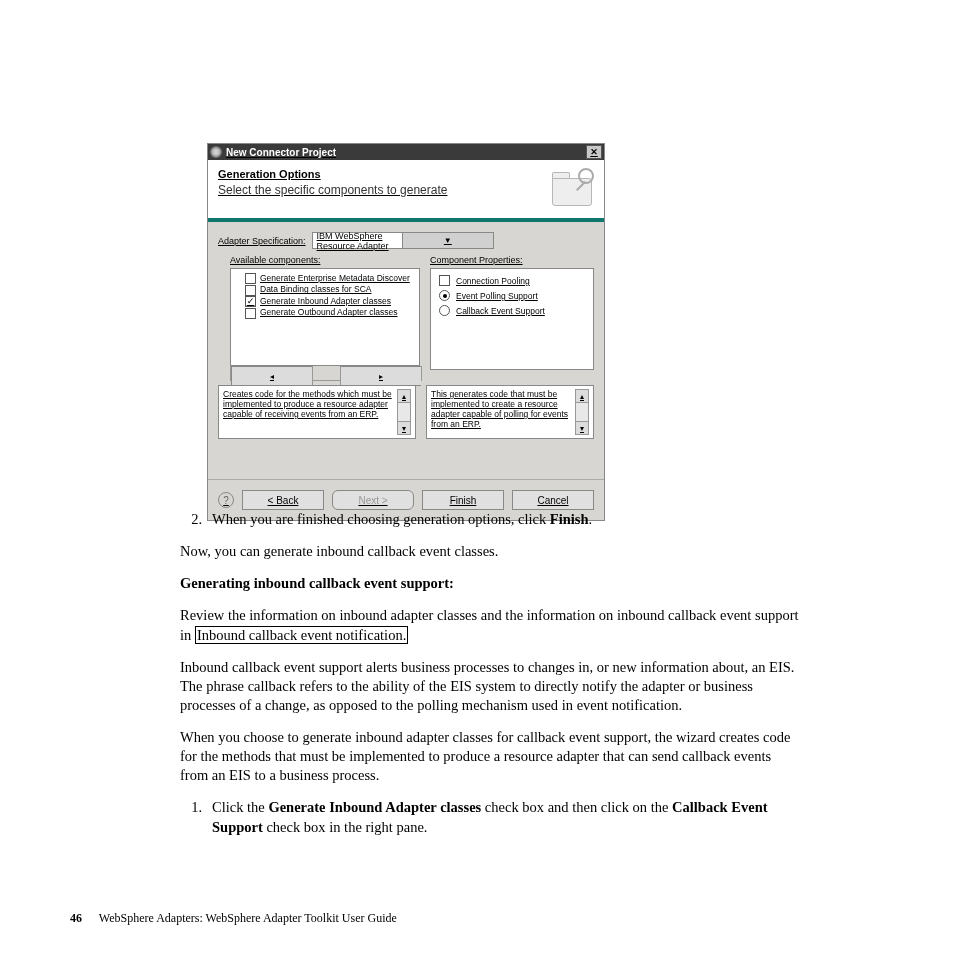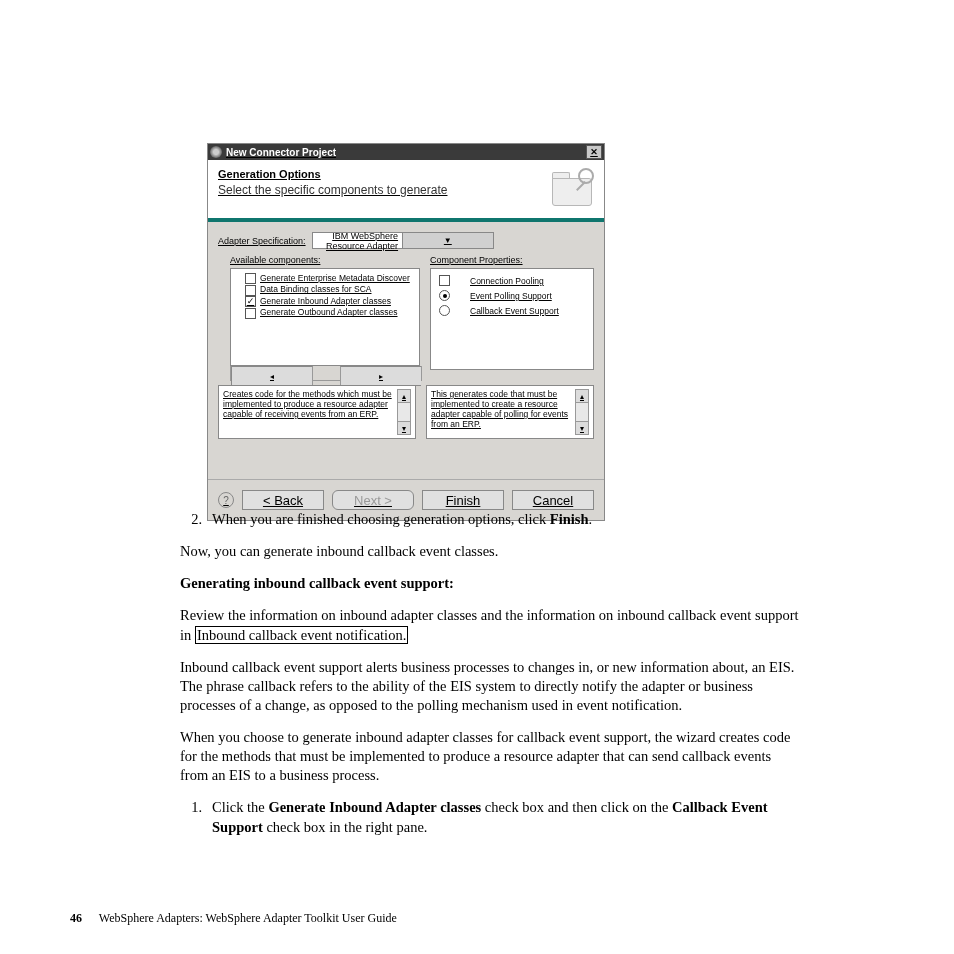--- a/index.html
+++ b/index.html
@@ -96,21 +96,20 @@
   .body-area {
     border-top:4px solid #0f766e;
     padding: 10px;
   }
   .row { display:flex; align-items:center; margin-bottom:6px; }
   .lbl { font-size:9px; margin-right:6px; }
   .select {
     background:#fff; border:1px solid #888;
     height:15px; display:flex; align-items:center;
     width:180px;
-    text-align:right;
   }
   .select span { flex:1; font-size:9px; padding:0 4px; }
   .select .arrow {
     width:15px; height:15px; background:#d0d0d0;
     border-left:1px solid #888;
     display:flex; align-items:center; justify-content:center;
     font-size:8px;
   }
   .two-col {
     display:flex; gap:10px; margin-top:4px;
@@ -139,21 +138,21 @@
   .rb { border-radius:50%; }
   .rb .dot { width:4px; height:4px; background:#000; border-radius:50%; }
   .cb .chk { font-size:9px; line-height:1; }
   .propbox {
     background:#fff; border:1px solid #888;
     height: 88px;
     padding:6px 8px;
     font-size:8.5px;
   }
   .propitem {
-    display:flex; align-items:flex-end; gap:20px;
+    display:flex; align-items:flex-end; gap:6px;
     margin-bottom:4px;
   }
   .hscroll {
     display:flex; height:14px; background:#d8d6d2;
     border:1px solid #999; border-top:none;
     width:190px;
   }
   .hscroll .btn {
     width:14px; background:#dcdcdc; border-right:1px solid #999;
     display:flex; align-items:center; justify-content:center; font-size:8px;
@@ -184,21 +183,21 @@
   .help {
     margin-right:auto;
     width:14px; height:14px;
     border:1px solid #888; border-radius:50%;
     display:flex; align-items:center; justify-content:center;
     font-size:10px; color:#666;
   }
   .btn {
     min-width:64px; height:18px;
     background:#e0e0e0; border:1px solid #888;
-    font-size:13px;
+    font-size:10px;
     display:flex; align-items:center; justify-content:center;
     padding:0 8px;
   }
   .btn.disabled { color:#999;border-radius:6px; }
   
   .doc {
     position:absolute; left:110px; top:510px; width:620px;
     font-size:14.5px; line-height:1.32;
   }
   .doc p { margin: 0 0 13px 0; }

